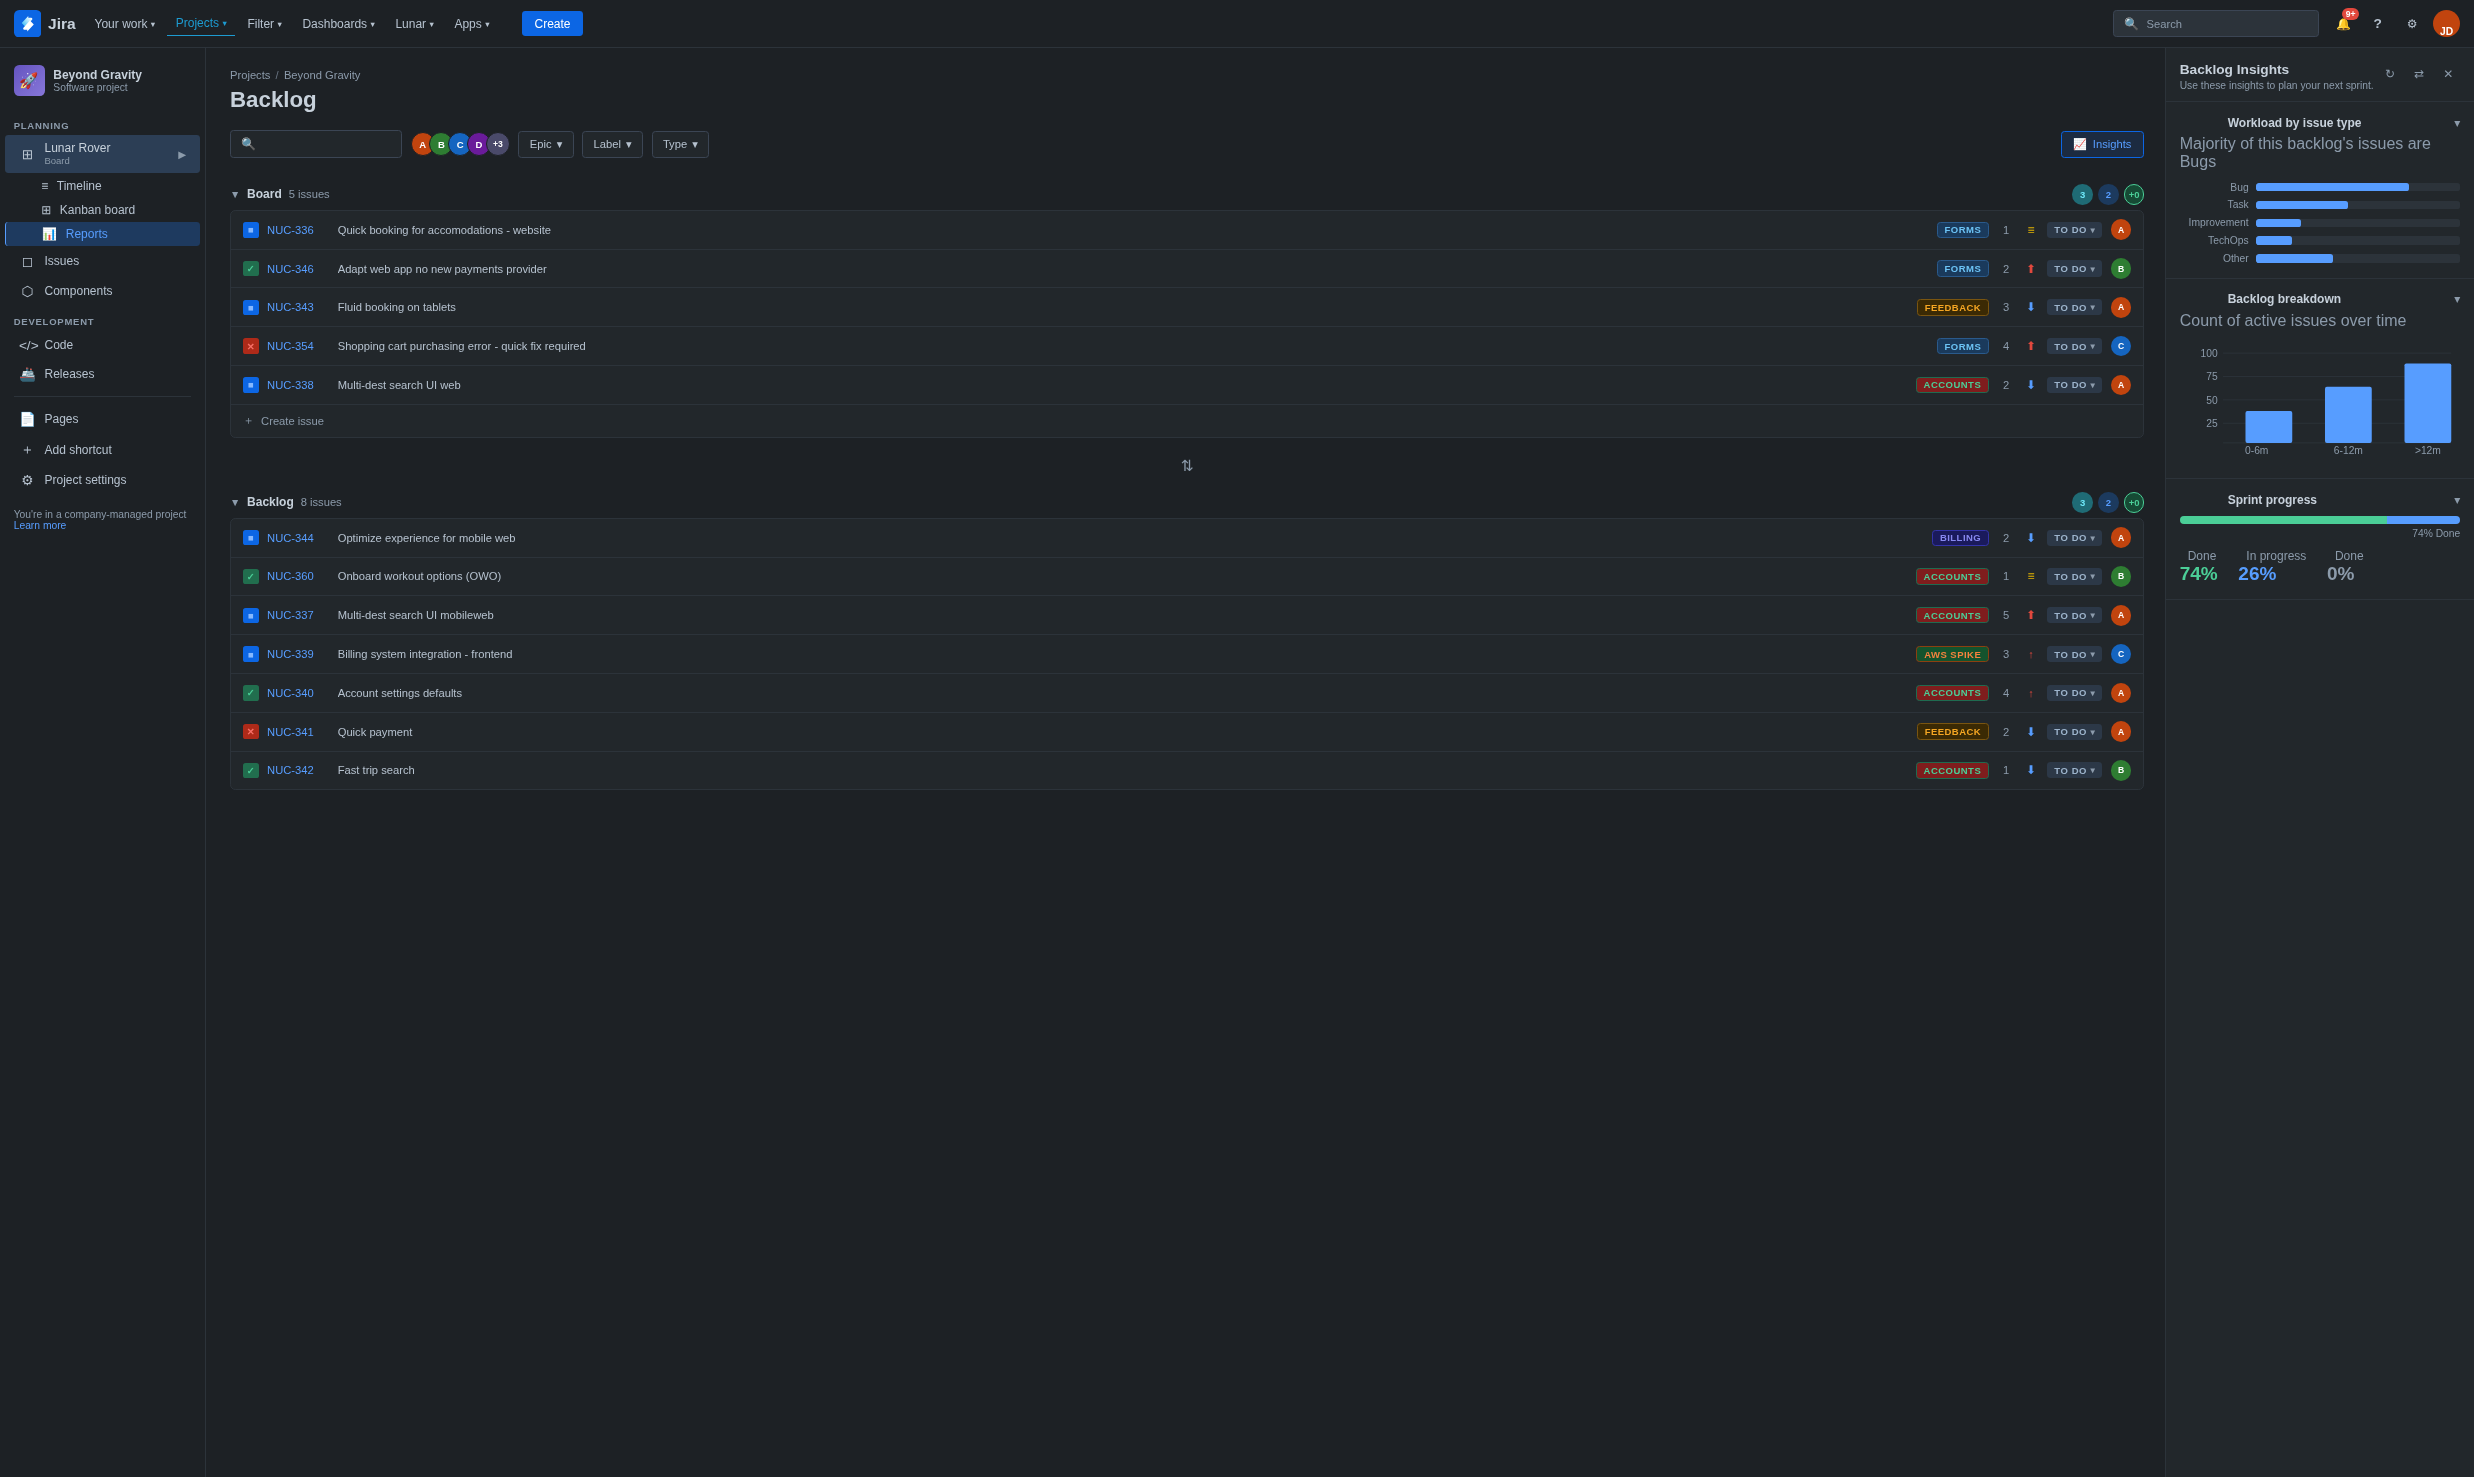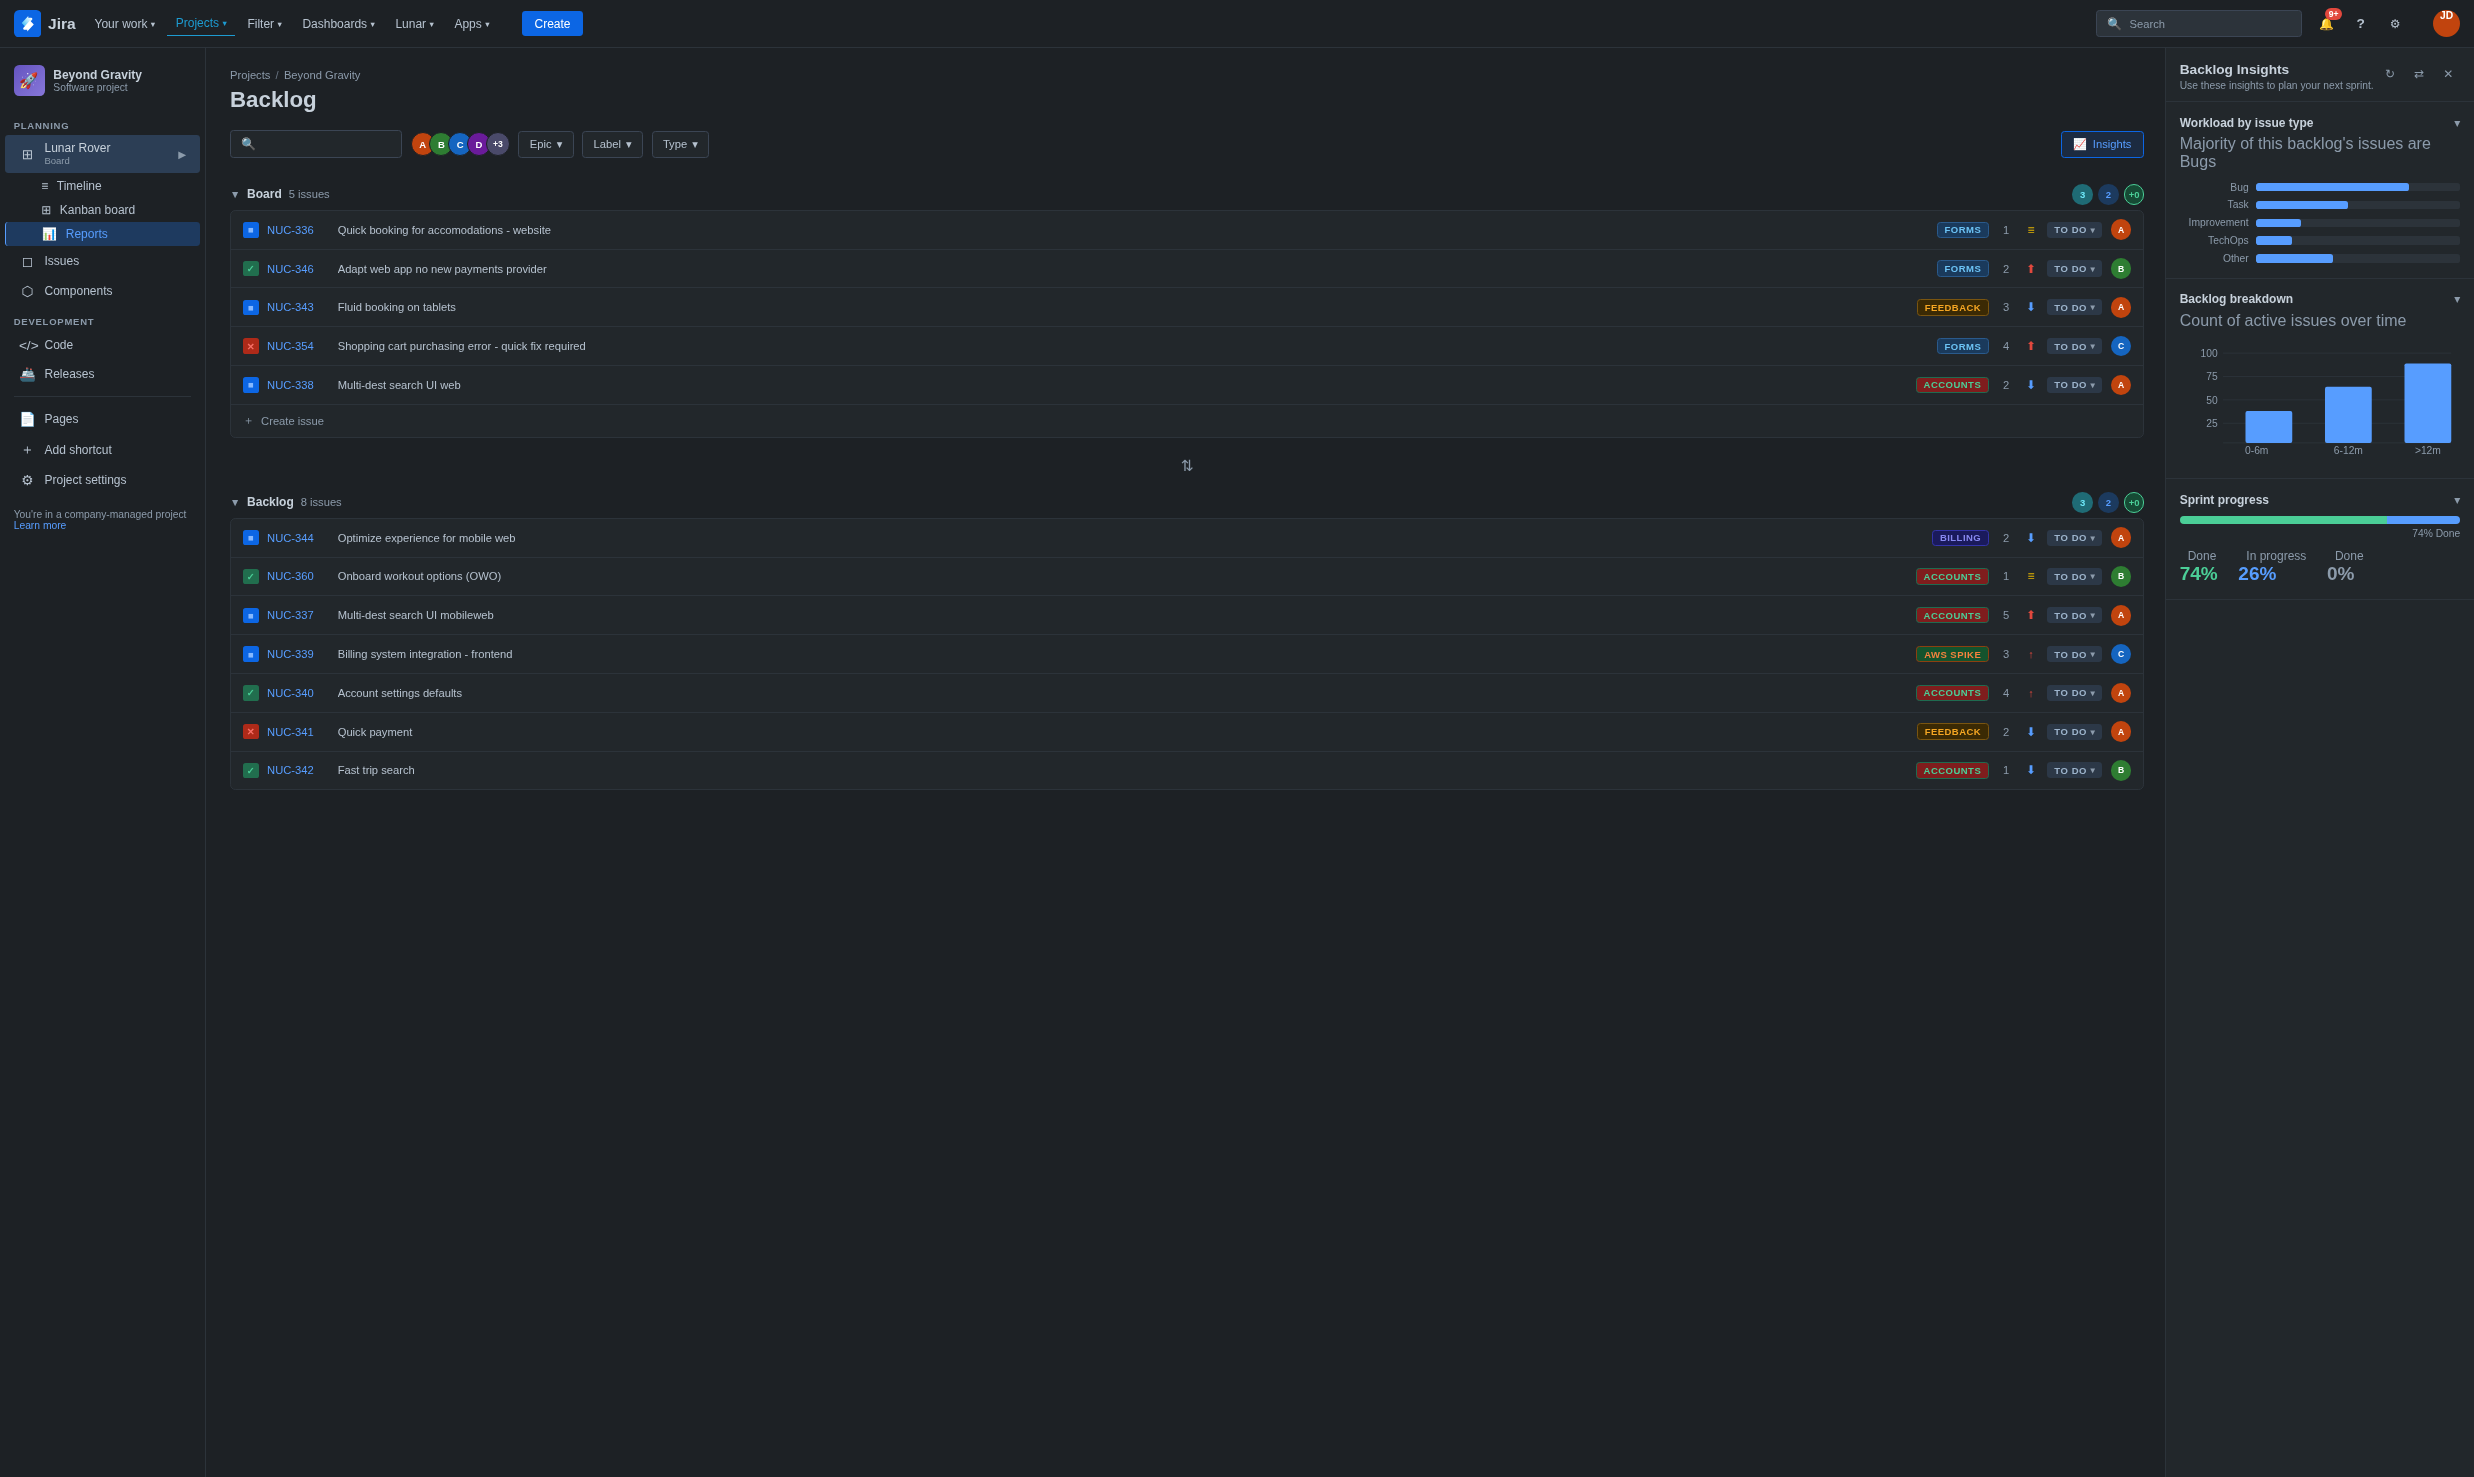--- a/index.html
+++ b/index.html
@@ -69,25 +69,24 @@
       font-weight: bold;
       border-radius: 8.6px;
       padding: 0.9px 3.4px;
       min-width: 13.7px;
       text-align: center;
     }
     .avatar-circle {
       width: 27.5px; height: 27.5px;
       border-radius: 50%;
       background: #c1440e;
-      display: flex; align-items: flex-start; justify-content: center;
+      display: flex; align-items: flex-end; justify-content: center;
       color: white; font-size: 10.3px; font-weight: bold;
       cursor: pointer;
       overflow: hidden;
-      margin-left: 17px;
     }
 
     
     .app-layout {
       display: flex;
       height: 100vh;
       padding-top: 48px;
     }
 
     
@@ -378,20 +377,21 @@
     }
 
     .insights-section {
       border-bottom: 0.9px solid #2c333a;
       padding: 13.7px;
     }
     .insights-section-header {
       display: flex; align-items: flex-start; justify-content: space-between;
       margin-bottom: 5.2px;
       cursor: pointer;
+      margin-left: 48px;
     }
     .insights-section-title { font-size: 12px; font-weight: 600; color: #c7d1db; }
     .insights-section-sub { font-size: 16px; color: #8c9bab; margin-bottom: 10.3px; }
 
     
     .workload-chart { display: flex; flex-direction: column; gap: 6.9px; }
     .workload-row { display: flex; align-items: center; gap: 6.9px; }
     .workload-label { font-size: 10.3px; color: #8c9bab; width: 69px; text-align: right; flex-shrink: 0; }
     .workload-bar-bg { flex: 1; height: 8.6px; background: #2c333a; border-radius: 2.6px; overflow: hidden; }
     .workload-bar { height: 100%; background: #579dff; border-radius: 2.6px; }

